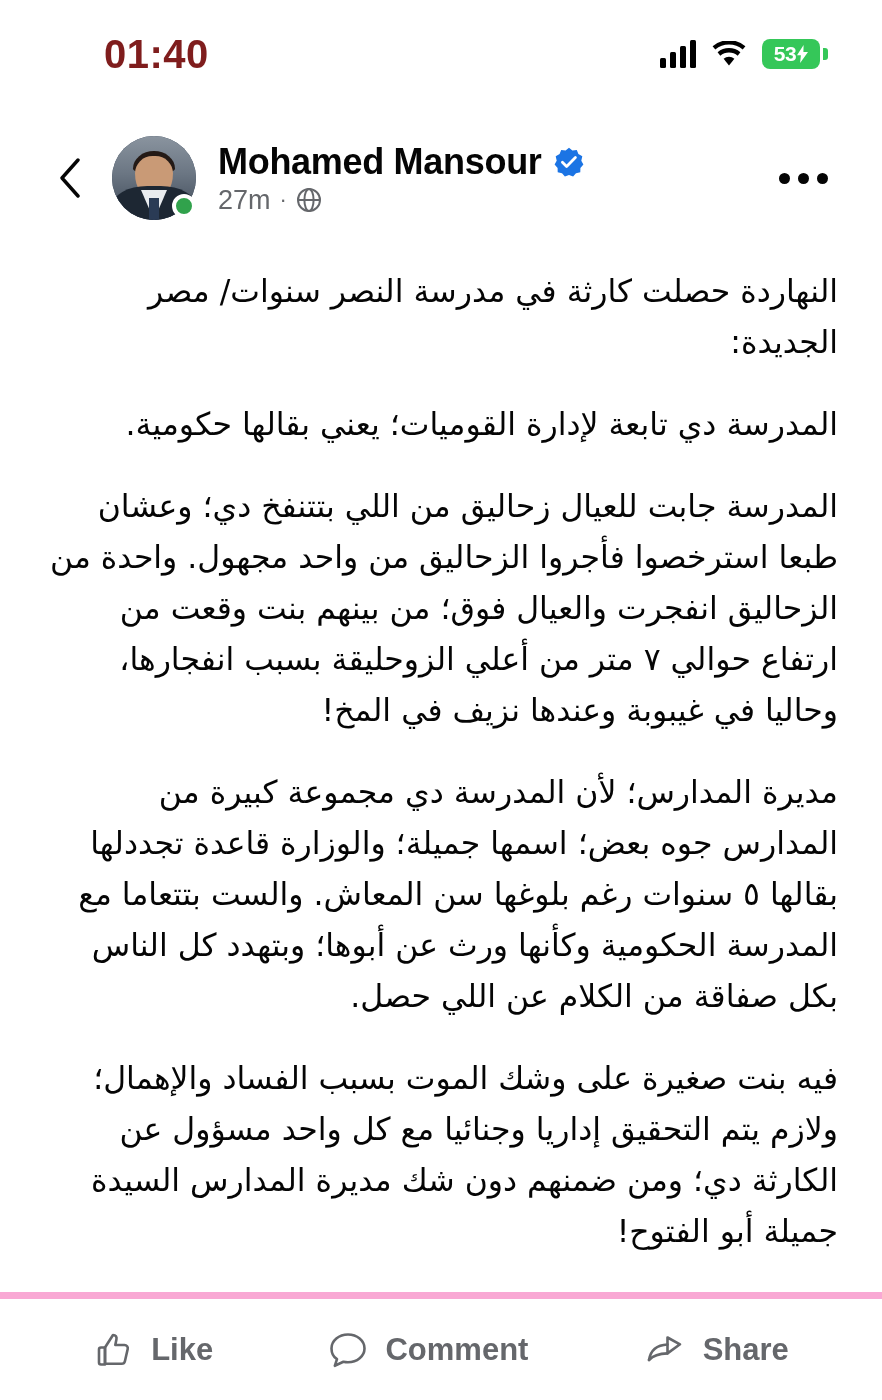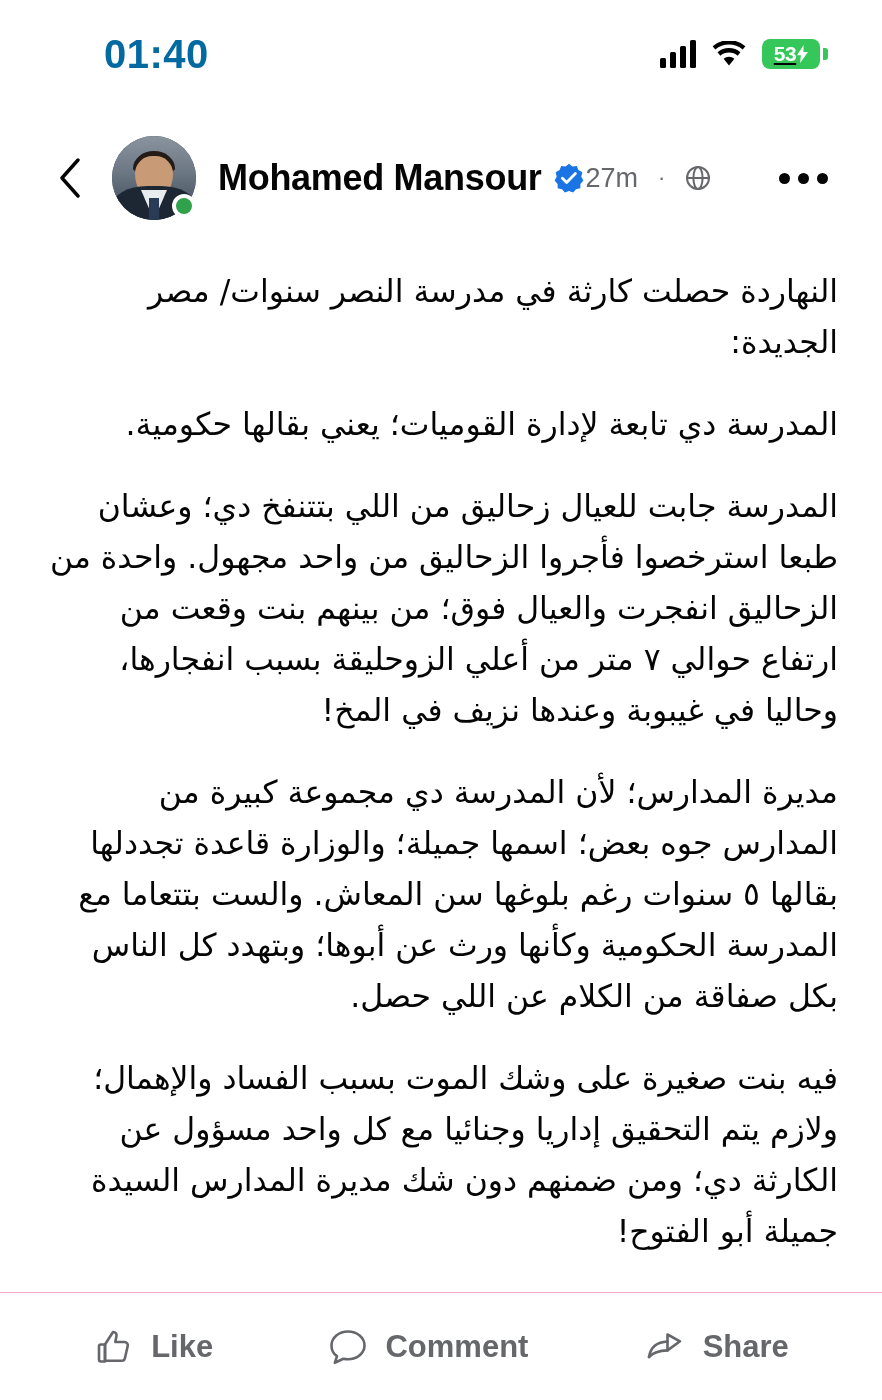--- a/index.html
+++ b/index.html
@@ -17,21 +17,21 @@
     display: flex;
     align-items: center;
     justify-content: space-between;
     padding: 0 54px 0 0;
     position: relative;
   }
   .status-time {
     font-size: 40px;
     font-weight: 600;
     letter-spacing: 0.5px;
-    color: #0369a1;
+    color: #7f1d1d;
     margin-left: 104px;
     font-family: "Liberation Sans", sans-serif;
   }
   .status-right {
     display: flex;
     align-items: center;
     gap: 16px;
   }
   
   .bars {
@@ -59,21 +59,20 @@
   }
   .battery-body {
     width: 58px;
     height: 30px;
     border-radius: 8px;
     background: #35c759;
     display: flex;
     align-items: center;
     justify-content: center;
     gap: 1px;
-    text-decoration: underline;
   }
   .battery-pct {
     color: #fff;
     font-size: 21px;
     font-weight: 700;
     letter-spacing: -0.5px;
   }
   .battery-bolt {
     width: 11px;
     height: 18px;
@@ -155,42 +154,42 @@
     bottom: 2px;
     width: 24px;
     height: 24px;
     border-radius: 50%;
     background: #31a24c;
     border: 4px solid #fff;
   }
   .name-block {
     margin-left: 22px;
     display: flex;
-    flex-direction: row;
+    flex-direction: column;
     gap: 2px;
     flex: 1 1 auto;
   }
   .name-row {
     display: flex;
     align-items: center;
     gap: 12px;
   }
   .author-name {
     font-size: 36px;
     font-weight: 700;
     color: #050505;
     letter-spacing: -0.3px;
   }
   .verified {
     width: 30px; height: 30px; flex: 0 0 auto;
   }
   .meta-row {
     display: flex;
     align-items: center;
-    gap: 20px;
+    gap: 9px;
     color: #65676b;
     font-size: 27px;
   }
   .globe { width: 26px; height: 26px; }
   .dot-sep { font-size: 22px; color: #65676b; line-height: 1; }
   .more-btn {
     width: 70px; height: 50px;
     display: flex; align-items: center; justify-content: center;
     gap: 8px;
     flex: 0 0 auto;
@@ -213,21 +212,21 @@
   }
   .post-body p { margin-bottom: 31px; }
   .post-body p:last-child { margin-bottom: 0; }
 
   
   .actions {
     position: absolute;
     left: 0; right: 0;
     bottom: 0;
     height: 108px;
-    border-top: 1px solid #f9a8d4;
+    border-top: 7px solid #f9a8d4;
     display: flex;
     align-items: center;
     justify-content: space-around;
     padding: 0 36px;
     background: #fff;
   }
   .action {
     display: flex;
     align-items: center;
     gap: 16px;

